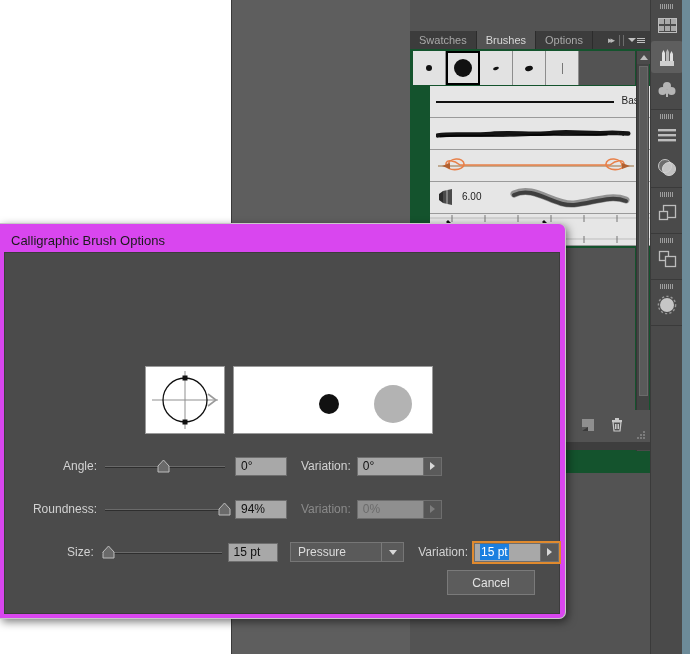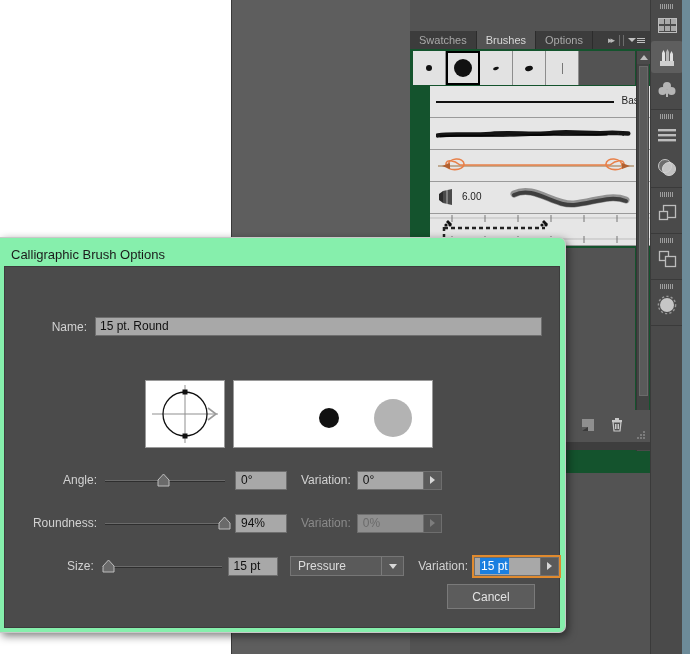--- a/index.html
+++ b/index.html
@@ -97,22 +97,22 @@
 
   
   .dock { position:absolute; left:650px; top:0; width:32px; height:654px; background:#4a4a4a; border-left:1px solid #3a3a3a; }
   .dock-edge { position:absolute; left:682px; top:0; width:8px; height:654px; background:#6d8b99; }
   .dock-grp { border-bottom:1px solid #3a3a3a; padding-bottom:4px; }
   .dock-dots { height:9px; display:flex; align-items:center; justify-content:center; gap:1px; padding-top:3px; }
   .dock-dots i { width:1px; height:5px; background:#9d9d9d; display:block; }
   .dock-btn { width:32px; height:32px; display:flex; align-items:center; justify-content:center; }
   .dock-btn.active { background:#5e5e5e; border-radius:3px; }
   .dialog {
-    position:absolute; left:0px; top:237px; width:566px; height:396px;
-    background:#86efac;
+    position:absolute; left:0px; top:223px; width:566px; height:396px;
+    background:#d946ef;
     border:1px solid #c8c8c8; border-left:none;
     border-top-right-radius:7px; border-bottom-right-radius:7px;
     box-shadow: 2px 3px 9px rgba(0,0,0,0.5);
     padding:4px 5px 5px 4px;
   }
   .dlg-title {
     height:24px; display:flex; align-items:center; padding-left:7px;
     font-size:13px; color:#1b1b1b;
   }
   .dlg-body {
@@ -482,24 +482,20 @@
       </div>
     </div>
   </div>
   <div class="dock-edge"></div>
 
   <div class="dialog">
     <div class="dlg-title">Calligraphic Brush Options</div>
 
     <div class="dlg-body">
 
-      <div class="name-row">
-        <span class="name-label">Name:</span>
-        <div class="name-input">15 pt. Round</div>
-      </div>
 
       <div class="prev-wrap">
         <div class="prev-a">
           <svg width="78" height="66" viewBox="0 0 78 66">
             <line x1="6" y1="33" x2="72" y2="33" stroke="#8f8f8f" stroke-width="1"></line>
             <line x1="39" y1="4" x2="39" y2="62" stroke="#8f8f8f" stroke-width="1"></line>
             <circle cx="39" cy="33" r="22" fill="none" stroke="#111" stroke-width="1.3"></circle>
             <rect x="36.5" y="8.5" width="5" height="5" fill="#111"></rect>
             <rect x="36.5" y="52.5" width="5" height="5" fill="#111"></rect>
             <path d="M62,27 L70,33 L62,39" fill="none" stroke="#9a9a9a" stroke-width="1.6"></path>

